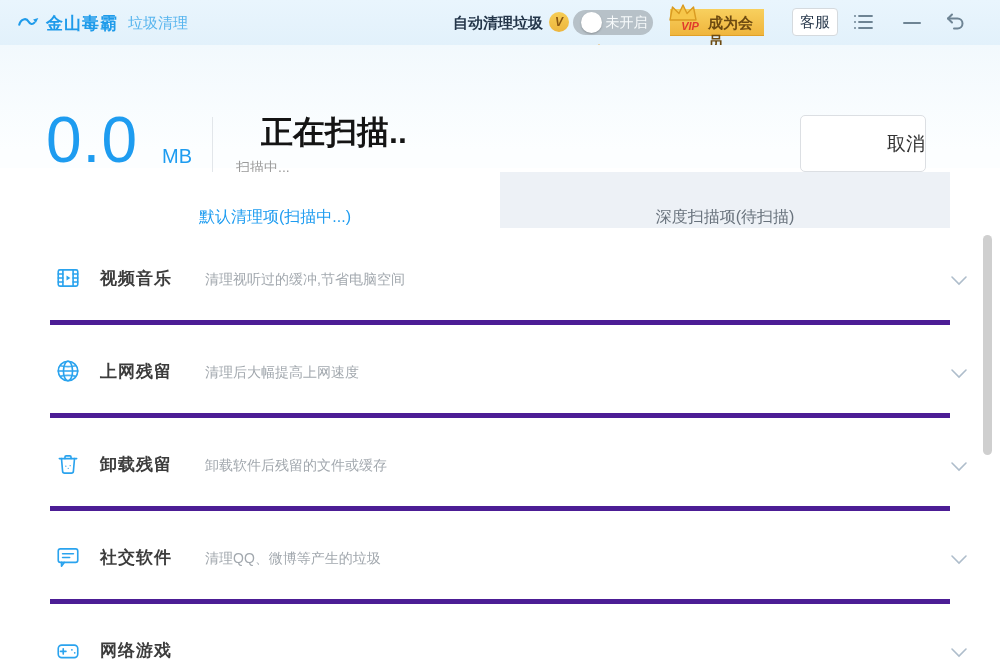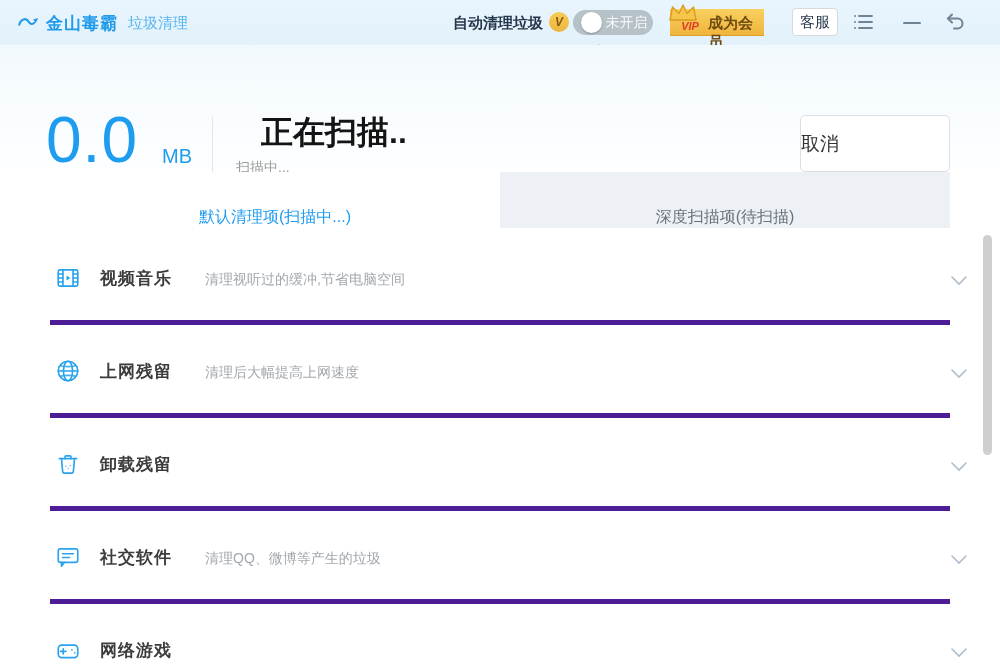--- a/index.html
+++ b/index.html
@@ -81,23 +81,23 @@
   .scan-header {
     position:absolute; left:0; top:45px; width:1000px; height:123px;
     background:linear-gradient(180deg,#f2f9fd 0%,#fcfeff 85%);
   }
   .size-value { position:absolute; left:46px; top:58px; font-size:64px; color:#1e9cf0; letter-spacing:1px; }
   .size-unit  { position:absolute; left:162px; top:100px; font-size:20px; color:#1e9cf0; }
   .v-divider  { position:absolute; left:212px; top:72px; width:1px; height:56px; background:#e2e6ea; }
   .scan-title { position:absolute; left:234px; top:66px; font-size:32px; font-weight:bold; color:#141414;margin-left:27px; }
   .scan-sub   { position:absolute; left:236px; top:114px; font-size:14px; color:#9b9b9b; }
   .cancel-btn {
-    position:absolute; left:800px; top:70px; width:150px; height:57px;
+    position:absolute; left:800px; top:70px; width:126px; height:57px;
     background:#ffffff; border:1px solid #dcdfe3; border-radius:5px;
-    font-size:19px; color:#333333; display:flex; align-items:center; justify-content:flex-start;
+    font-size:19px; color:#333333; display:flex; align-items:center; justify-content:flex-end;
     cursor:pointer;
   }
   .progress-track {
     position:absolute; left:50px; top:158px; width:900px; height:4px;
     background:#e9e9e9; border-radius:2px;
   }
   .progress-fill { height:4px; background:#1aa3f2; border-radius:2px; width:0; }
 
   
   .tabbar { position:absolute; left:50px; top:172px; width:900px; height:56px; display:flex; background:#edf1f6; }
@@ -260,20 +260,21 @@
         <svg width="26" height="26" viewBox="0 0 24 24" fill="none" stroke="#2aa3ee" stroke-width="1.5" stroke-linecap="round" stroke-linejoin="round">
           <line x1="4" y1="7" x2="20" y2="7"></line>
           <path d="M9.2 7 V5.6 A1.1 1.1 0 0 1 10.3 4.5 H13.7 A1.1 1.1 0 0 1 14.8 5.6 V7"></path>
           <path d="M6 7 L7 18.6 A1.9 1.9 0 0 0 8.9 20.4 H15.1 A1.9 1.9 0 0 0 17 18.6 L18 7"></path>
           <circle cx="10" cy="14" r="0.6" fill="#2aa3ee" stroke="none"></circle>
           <circle cx="12.2" cy="16" r="0.6" fill="#2aa3ee" stroke="none"></circle>
           <circle cx="14" cy="13.5" r="0.6" fill="#2aa3ee" stroke="none"></circle>
         </svg>
       </span>
       <span class="row-title">卸载残留</span>
+      <span class="row-desc">卸载软件后残留的文件或缓存</span>
       <span class="row-chevron">
         <svg width="18" height="11" viewBox="0 0 18 11" fill="none" stroke="#aebdcb" stroke-width="1.6" stroke-linecap="round">
           <polyline points="2,2 9,9 16,2"></polyline>
         </svg>
       </span>
     </div>
 
     <div class="row divided">
       <span class="row-icon">
         <svg width="26" height="26" viewBox="0 0 24 24" fill="none" stroke="#2aa3ee" stroke-width="1.5" stroke-linecap="round" stroke-linejoin="round">

